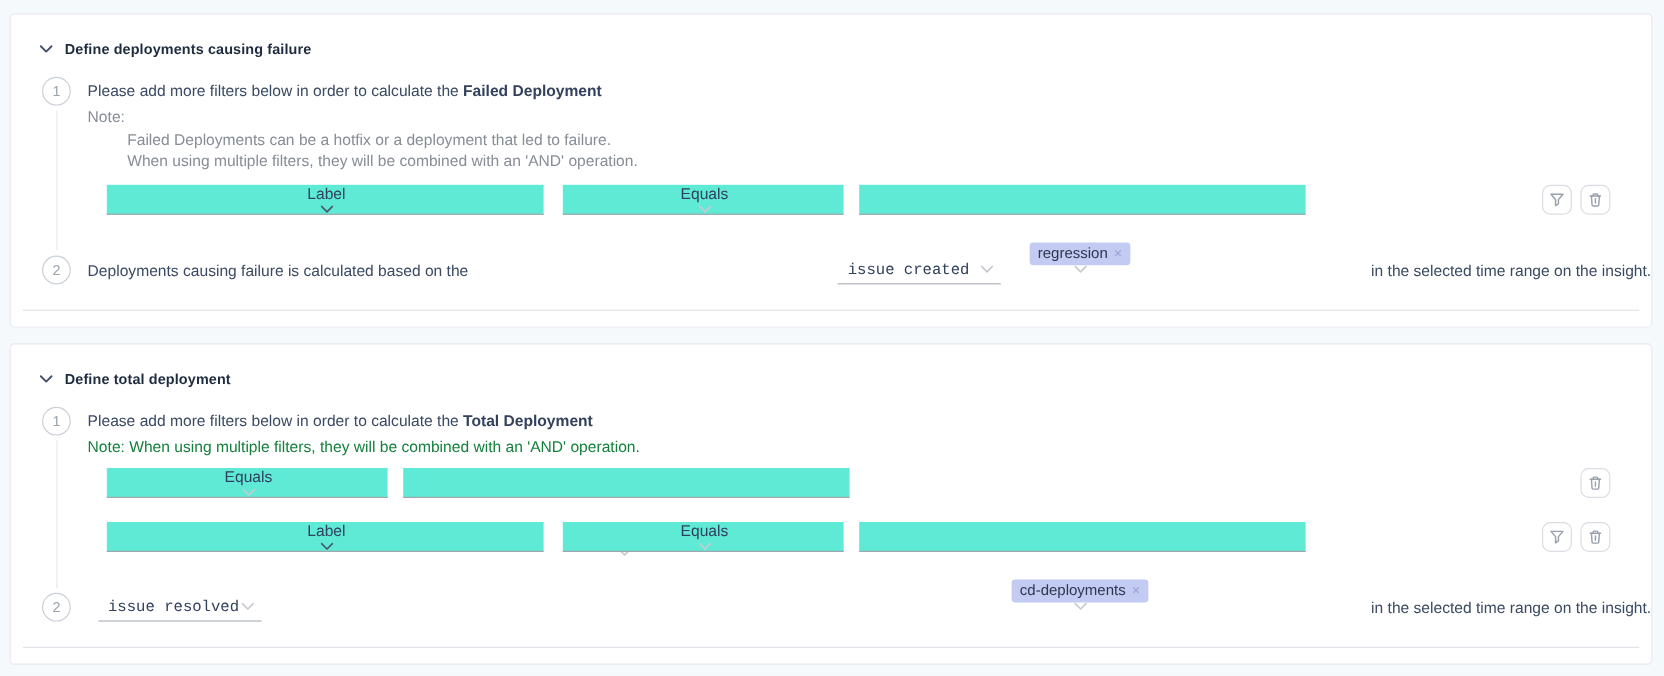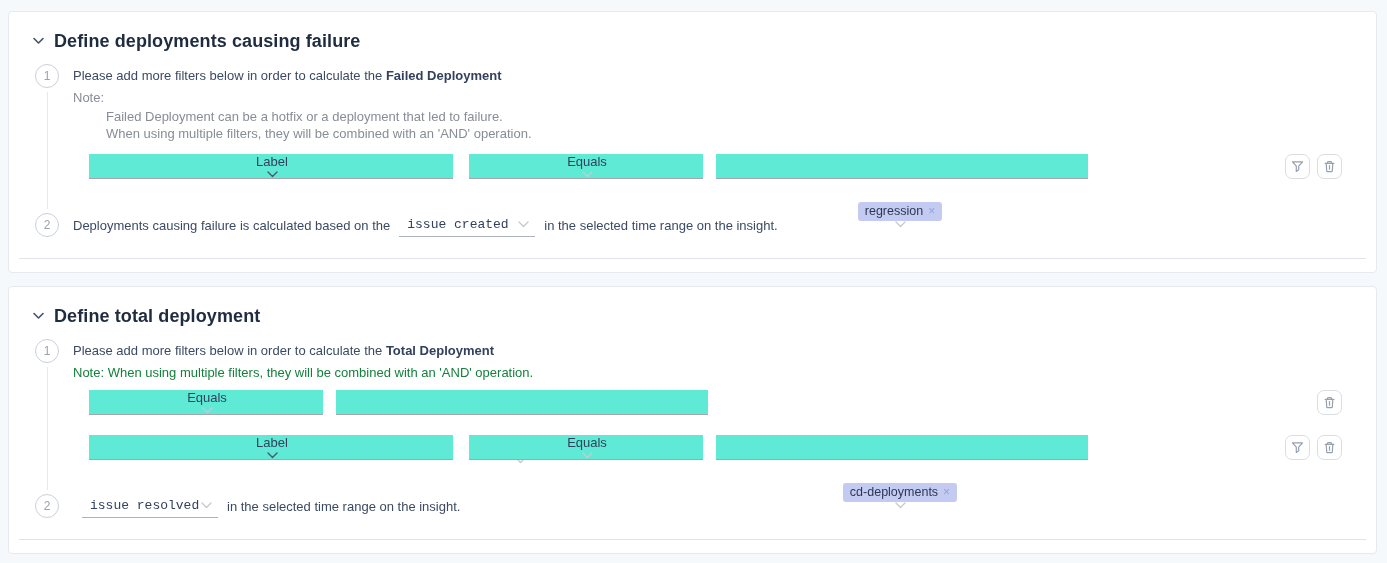--- a/index.html
+++ b/index.html
@@ -16,37 +16,37 @@
     margin:0 10px 0 8px;
     width:1369px;
     background:#ffffff;
     border:1px solid #e6e9ee;
     border-radius:4px;
   }
   .panel-1 { margin-top:11px; height:262px; }
   .panel-2 { margin-top:13px; height:268px; }
 
   .panel-header { display:flex; align-items:center; gap:10px; padding:22px 0 0 24px; height:36px; }
-  .panel-title { font-weight:bold; color:#1f2b3e; font-size:18px; letter-spacing:.1px; }
+  .panel-title { font-weight:bold; color:#1f2b3e; font-size:12px; letter-spacing:.1px; }
   .hdr-chev { width:11px; height:8px; stroke:#44526a; fill:none; stroke-width:1.6; stroke-linecap:round; stroke-linejoin:round; }
 
   .steps { padding-top:16px; }
   .step { display:flex; }
   .rail { width:24px; margin-left:26px; display:flex; flex-direction:column; align-items:center; flex:none; }
   .circle {
     width:24px; height:24px; border-radius:50%;
     border:1px solid #cbd0d8; color:#9ba2ac;
     display:flex; align-items:center; justify-content:center;
     font-size:12px; background:#fff; flex:none;
   }
   .rail-line { width:1px; flex:1; background:#e5e8ec; margin-top:4px; }
   .step-content { flex:1; margin-left:14px; min-width:0; }
   .step-1 .step-content { padding-top:5px; padding-bottom:30px; }
   .step-2 { margin-top:4px; }
-  .step-2 .step-content { display:flex; align-items:center; padding-top:0; }
+  .step-2 .step-content { display:flex; align-items:center; padding-top:0;justify-content:space-between; }
   .lead { color:#3b4a63; line-height:14px; }
   .lead b { font-weight:bold; color:#33415c;margin-top:46px; }
   .note-label { margin-top:8px; color:#878d96; line-height:13px; }
   .note-lines { margin-top:4px; margin-left:33px; color:#878d96; }
   .note-lines div { line-height:17px; }
   .note-inline { margin-top:8px; color:#15803d; line-height:13px; }
 
   .filter-row { display:flex; align-items:flex-start; margin-left:16px; margin-right:34px; }
   .fr-1 { margin-top:12px; }
   .fr-gap { margin-top:20px; }
@@ -121,21 +121,21 @@
   <div class="steps">
     <div class="step step-1">
       <div class="rail">
         <div class="circle">1</div>
         <div class="rail-line"></div>
       </div>
       <div class="step-content">
         <div class="lead"><span>Please add more filters below in order to calculate the </span><b>Failed Deployment</b></div>
         <div class="note-label">Note:</div>
         <div class="note-lines">
-          <div>Failed Deployment can be a hotfix or a deployment that led to failure.</div>
+          <div>Failed Deployments can be a hotfix or a deployment that led to failure.</div>
           <div>When using multiple filters, they will be combined with an 'AND' operation.</div>
         </div>
 
         <div class="filter-row fr-1">
           <div class="select select-field">
             <span class="select-text">Label</span>
             <svg class="chev chev-dark" viewBox="0 0 11 7">
                 <use href="#chev-path"></use>
               </svg>
           </div>

